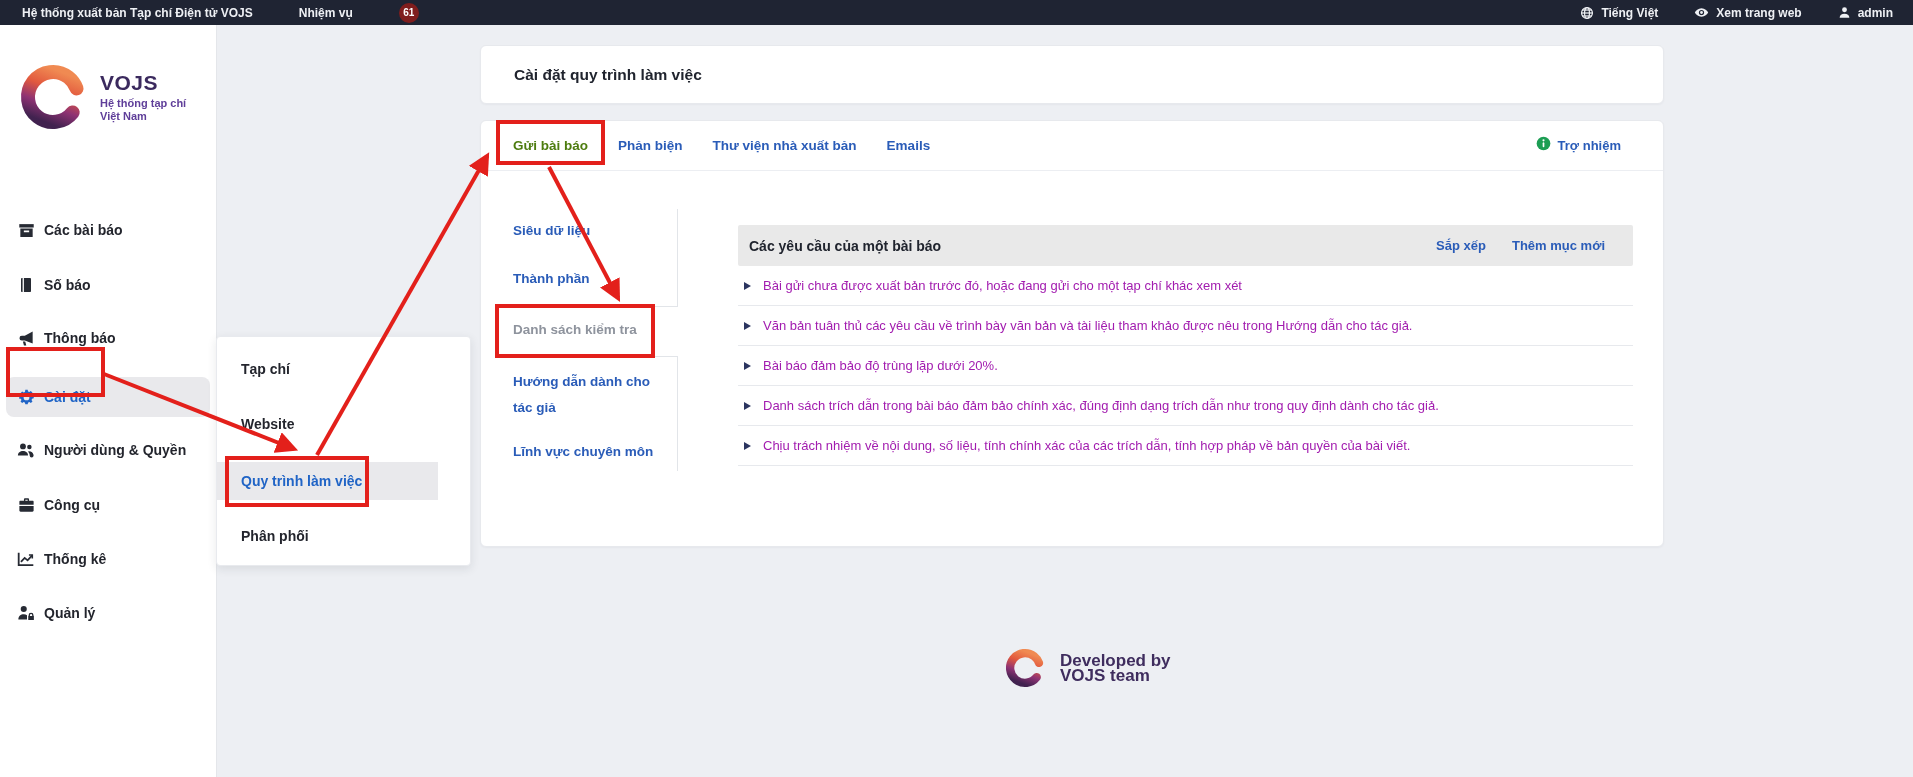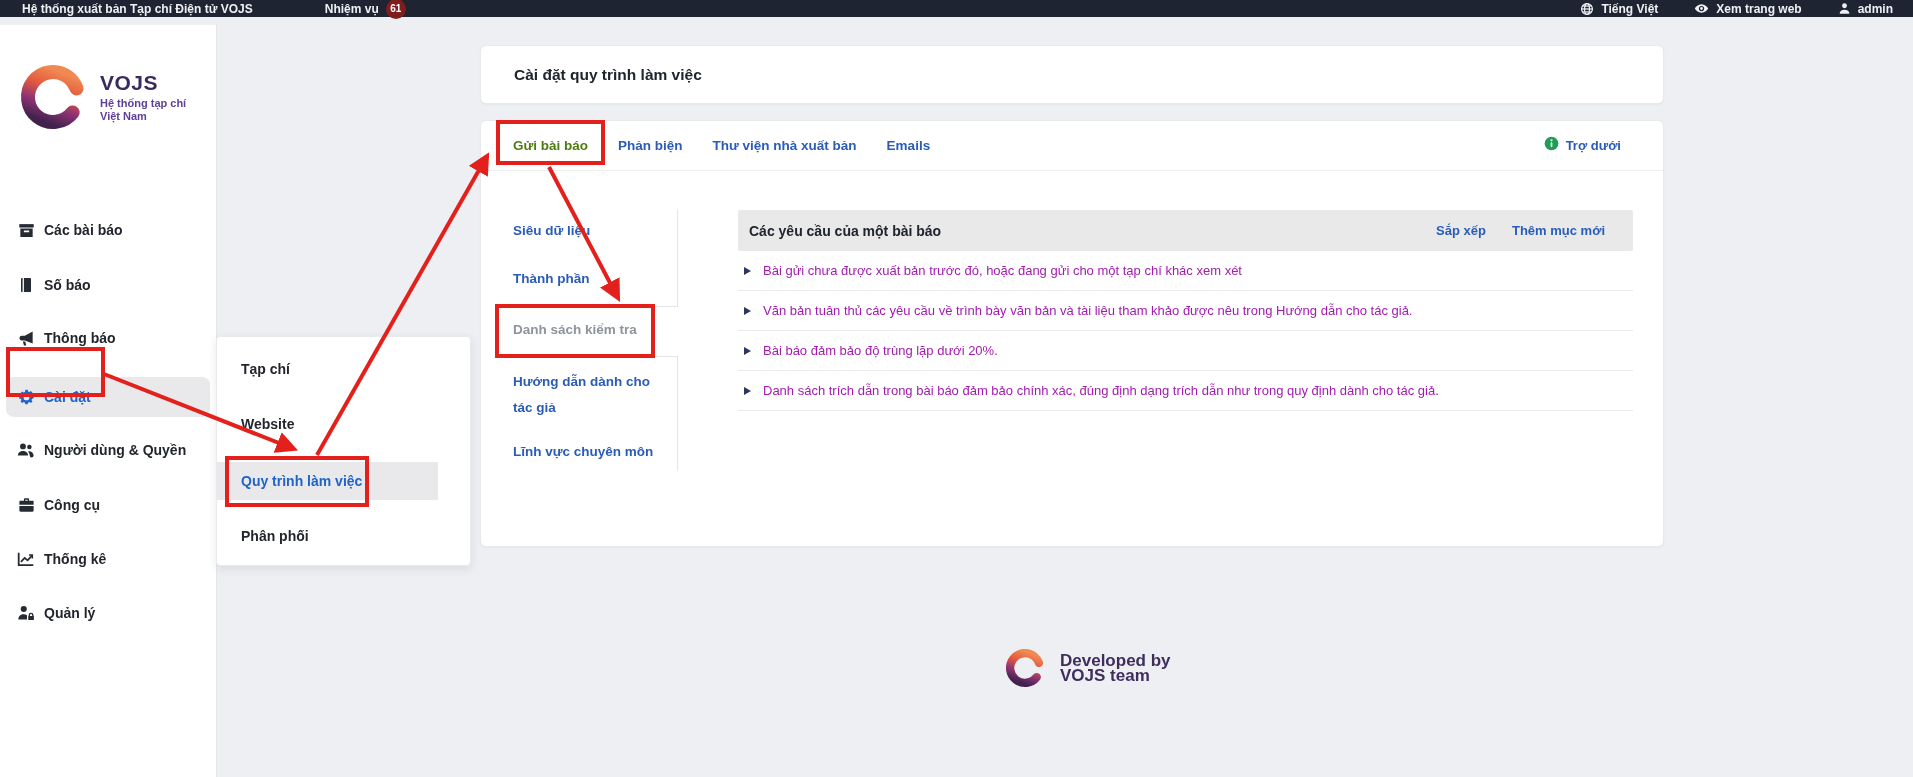--- a/index.html
+++ b/index.html
@@ -1,24 +1,24 @@
 <!DOCTYPE html>
 <html><head>
 <meta charset="utf-8">
 <style>
   html,body{margin:0;padding:0;}
   body{font-family:"Liberation Sans","DejaVu Sans",sans-serif;background:#edeff3;}
   .stage{position:relative;width:1913px;height:777px;overflow:hidden;background:#edeff3;}
   .abs{position:absolute;}
 
   
-  .topbar{left:0;top:0;width:1913px;height:17px;background:#1f2433;display:flex;align-items:center;color:#eef0f4;font-size:12px;}
+  .topbar{left:0;top:0;width:1913px;height:25px;background:#1f2433;display:flex;align-items:center;color:#eef0f4;font-size:12px;}
   .topbar .left{display:flex;align-items:center;}
   .tb-title{margin-left:22px;font-weight:700;}
-  .tb-tasks{margin-left:72px;font-weight:700;display:flex;align-items:center;}
+  .tb-tasks{margin-left:46px;font-weight:700;display:flex;align-items:center;gap:39px;}
   .tb-badge{margin-left:7px;width:20px;height:20px;border-radius:50%;background:#7f1d1d;color:#fff;font-size:10px;font-weight:700;display:flex;align-items:center;justify-content:center;}
   .topbar .right{margin-left:auto;display:flex;align-items:center;gap:36px;padding-right:20px;}
   .tb-item{display:flex;align-items:center;gap:7px;font-weight:700;cursor:pointer;}
   .tb-item svg{display:block;}
 
   
   .sidebar{left:0;top:25px;width:216px;height:752px;background:#ffffff;border-right:1px solid #e4e6ea;}
   .logo-wrap{position:absolute;left:16px;top:35px;display:flex;align-items:center;}
   .logo-text{margin-left:10px;}
   .logo-name{font-size:21px;font-weight:700;color:#3b2a5e;letter-spacing:.5px;}
@@ -53,21 +53,21 @@
   .help .lb{font-size:13px;font-weight:700;color:#2a5cb8;}
 
   
   .subtab{position:absolute;left:32px;width:155px;font-size:13.5px;font-weight:700;color:#2a5cb8;line-height:26px;cursor:pointer;}
   .subtab.active{color:#8e939d;cursor:default;}
   .vline{position:absolute;left:196px;width:1px;background:#e2e5e9;}
   .hline{position:absolute;left:25px;width:172px;height:1px;background:#e2e5e9;}
 
   
   .chk-panel{position:absolute;left:257px;top:89px;width:895px;}
-  .chk-head{height:41px;background:#e9e9e9;display:flex;align-items:center;border-radius:2px;}
+  .chk-head{height:41px;background:#e9e9e9;display:flex;align-items:center;border-radius:2px;margin-top:15px;}
   .chk-title{margin-left:11px;font-size:14px;font-weight:700;color:#20242e;}
   .chk-links{margin-left:auto;display:flex;gap:26px;margin-right:28px;}
   .chk-link{font-size:13px;font-weight:700;color:#2a5cb8;cursor:pointer;white-space:nowrap;}
   .chk-row{height:39px;display:flex;align-items:center;border-bottom:1px solid #e7e9ed;cursor:pointer;}
   .tri{width:0;height:0;border-left:7px solid #2c3560;border-top:4.5px solid transparent;border-bottom:4.5px solid transparent;margin-left:6px;flex:0 0 auto;}
   .chk-text{margin-left:12px;font-size:13px;color:#a21caf;white-space:nowrap;}
 
   
   .footer{left:1003px;top:646px;display:flex;align-items:center;gap:13px;}
   .footer-text{font-size:17px;font-weight:700;color:#3f2d5e;line-height:15px;}
@@ -248,21 +248,21 @@
       <span class="tab">Phản biện</span>
       <span class="tab">Thư viện nhà xuất bản</span>
       <span class="tab">Emails</span>
     </div>
     <div class="help">
       <span><svg width="15" height="15" viewBox="0 0 16 16">
             <circle cx="8" cy="8" r="7.3" fill="#1d9e54"></circle>
             <circle cx="8" cy="4.6" r="1.15" fill="#fff"></circle>
             <rect x="7.1" y="6.7" width="1.8" height="5.2" rx="0.9" fill="#fff"></rect>
           </svg></span>
-      <span class="lb">Trợ dưới</span>
+      <span class="lb">Trợ nhiệm</span>
     </div>
 
     <div class="vline" style="top:88px;height:97px"></div>
     <div class="vline" style="top:235px;height:115px"></div>
     <div class="hline" style="top:185px"></div>
     <div class="hline" style="top:235px"></div>
 
     <div class="subtab" style="top:97px">Siêu dữ liệu</div>
     <div class="subtab" style="top:145px">Thành phần</div>
     <div class="subtab active" style="top:196px">Danh sách kiểm tra</div>
@@ -285,20 +285,24 @@
         <span class="tri"></span>
         <span class="chk-text">Văn bản tuân thủ các yêu cầu về trình bày văn bản và tài liệu tham khảo được nêu trong Hướng dẫn cho tác giả.</span>
       </div>
       <div class="chk-row">
         <span class="tri"></span>
         <span class="chk-text">Bài báo đảm bảo độ trùng lặp dưới 20%.</span>
       </div>
       <div class="chk-row">
         <span class="tri"></span>
         <span class="chk-text">Danh sách trích dẫn trong bài báo đảm bảo chính xác, đúng định dạng trích dẫn như trong quy định dành cho tác giả.</span>
+      </div>
+      <div class="chk-row">
+        <span class="tri"></span>
+        <span class="chk-text">Chịu trách nhiệm về nội dung, số liệu, tính chính xác của các trích dẫn, tính hợp pháp  về bản quyền của bài viết.</span>
       </div>
     </div>
   </div>
 
   <div class="abs footer">
     <svg width="44" height="44" viewBox="0 0 74 74">
       <circle cx="37" cy="37" r="25" fill="none" stroke="url(#lg1)" stroke-width="14" stroke-linecap="round" stroke-dasharray="131 26" transform="rotate(38 37 37)"></circle>
     </svg>
     <div class="footer-text">
       <div>Developed by</div>

